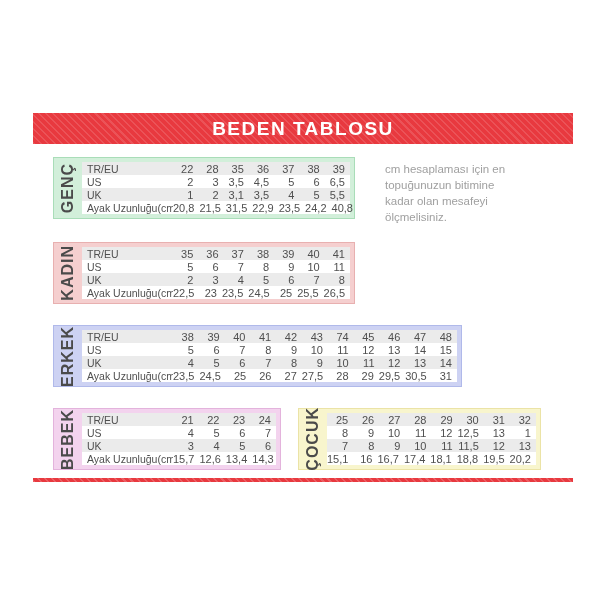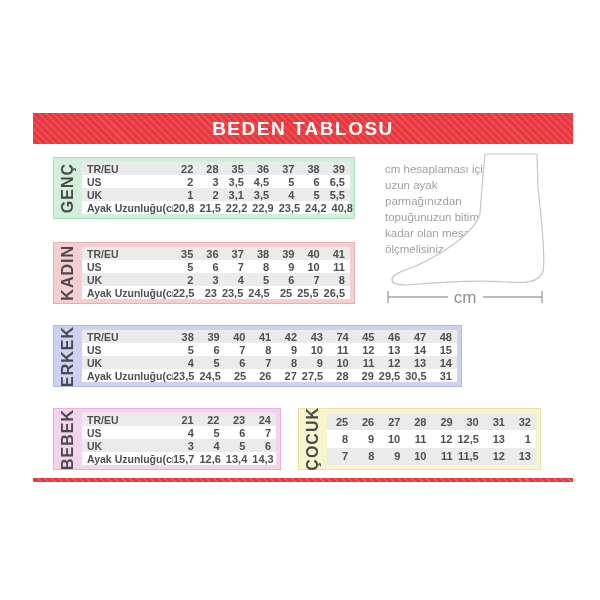--- a/index.html
+++ b/index.html
@@ -29,21 +29,21 @@
   .sec-erkek {left:53px;top:325px;width:409px;height:62px;}
   .sec-bebek {left:53px;top:408px;width:228px;height:62px;}
   .sec-cocuk {left:298px;top:408px;width:243px;height:62px;}
   .vlabel{
     width:28px;flex:0 0 28px;display:flex;align-items:center;justify-content:center;
   }
   .vlabel span{
     writing-mode:vertical-rl;transform:rotate(180deg);
     font-size:16px;font-weight:600;color:#4a4a4a;letter-spacing:1px;white-space:nowrap;
   }
-  .tbl{flex:1;display:flex;flex-direction:column;background:#0f172a;min-width:0;font-weight:bold;}
+  .tbl{flex:1;display:flex;flex-direction:column;background:#0f172a;min-width:0;}
   .trow{flex:1;display:flex;align-items:center;background:#ffffff;}
   .trow.alt{background:#ebebeb;}
   .rlabel{
     flex:0 0 86px;padding-left:5px;font-size:10.5px;color:#4f4f4f;
     white-space:nowrap;overflow:hidden;
   }
   .cell{
     flex:1;text-align:right;padding-right:5px;font-size:11px;color:#4f4f4f;
     white-space:nowrap;
   }
@@ -94,21 +94,21 @@
           <div class="cell">3,1</div>
           <div class="cell">3,5</div>
           <div class="cell">4</div>
           <div class="cell">5</div>
           <div class="cell">5,5</div>
         </div>
         <div class="trow">
           <div class="rlabel">Ayak Uzunluğu(cm)</div>
           <div class="cell">20,8</div>
           <div class="cell">21,5</div>
-          <div class="cell">22,2</div>
+          <div class="cell">31,5</div>
           <div class="cell">22,9</div>
           <div class="cell">23,5</div>
           <div class="cell">24,2</div>
           <div class="cell">40,8</div>
         </div>
       </div>
   </div>
 
   <div class="section sec-kadin" style="background: rgb(245, 207, 207); border-color: rgb(232, 176, 176);">
     <div class="vlabel">
@@ -286,46 +286,35 @@
         <div class="trow alt">
           <div class="cell">7</div>
           <div class="cell">8</div>
           <div class="cell">9</div>
           <div class="cell">10</div>
           <div class="cell">11</div>
           <div class="cell">11,5</div>
           <div class="cell">12</div>
           <div class="cell">13</div>
         </div>
+        <div class="trow">
+          <div class="cell">15,1</div>
+          <div class="cell">16</div>
+          <div class="cell">16,7</div>
+          <div class="cell">17,4</div>
+          <div class="cell">18,1</div>
+          <div class="cell">18,8</div>
+          <div class="cell">19,5</div>
+          <div class="cell">20,2</div>
+        </div>
       </div>
   </div>
 
   <div class="note">
     <div>cm hesaplaması için en</div>
-    <div>uzun ayak parmağınızdan</div>
     <div>topuğunuzun bitimine</div>
     <div>kadar olan mesafeyi</div>
     <div>ölçmelisiniz.</div>
   </div>
 
-  <div class="foot-wrap">
-    <svg width="172" height="164" viewBox="0 0 172 164">
-      <path d="M 99 7
-               C 97 30, 95 50, 94 67
-               C 88 86, 58 106, 30 119
-               C 13 125, 6 128, 6 133
-               C 6 137, 11 138, 20 138
-               C 55 135, 92 133, 120 135
-               C 140 136, 153 136, 157 124
-               C 160 110, 155 70, 152 40
-               L 151 7 Z" fill="#ffffff" stroke="#c5c5c5" stroke-width="1.2" stroke-linejoin="round"></path>
-      <g stroke="#a5a5a5" stroke-width="1.4">
-        <line x1="2" y1="144" x2="2" y2="156"></line>
-        <line x1="2" y1="150" x2="62" y2="150"></line>
-        <line x1="97" y1="150" x2="156" y2="150"></line>
-        <line x1="156" y1="144" x2="156" y2="156"></line>
-      </g>
-      <text x="79" y="156" text-anchor="middle" font-size="17" fill="#909090" font-family="Liberation Sans, sans-serif">cm</text>
-    </svg>
-  </div>
 
   <div class="footer-line" style="background-color: rgb(232, 57, 63);"></div>
 </div>
 
 </body></html>

